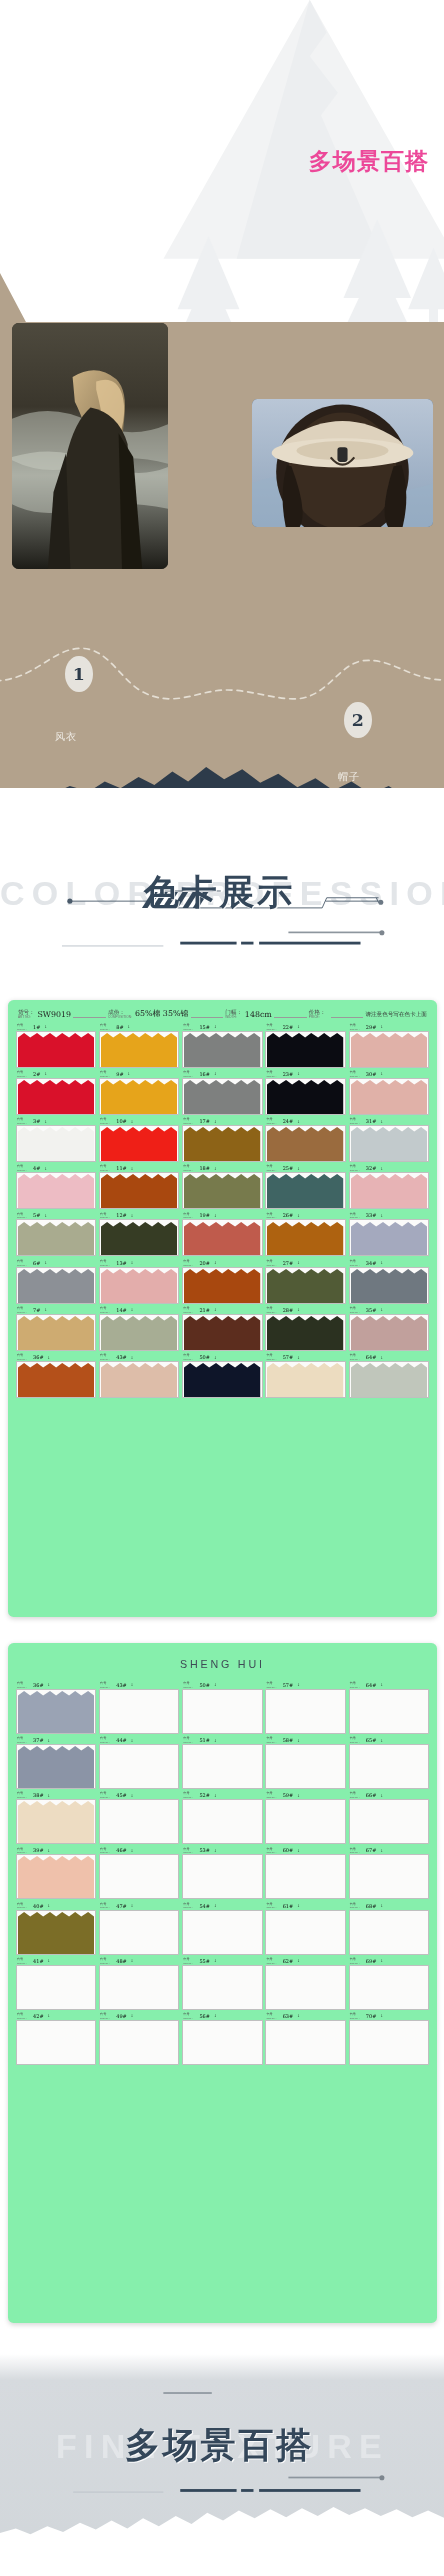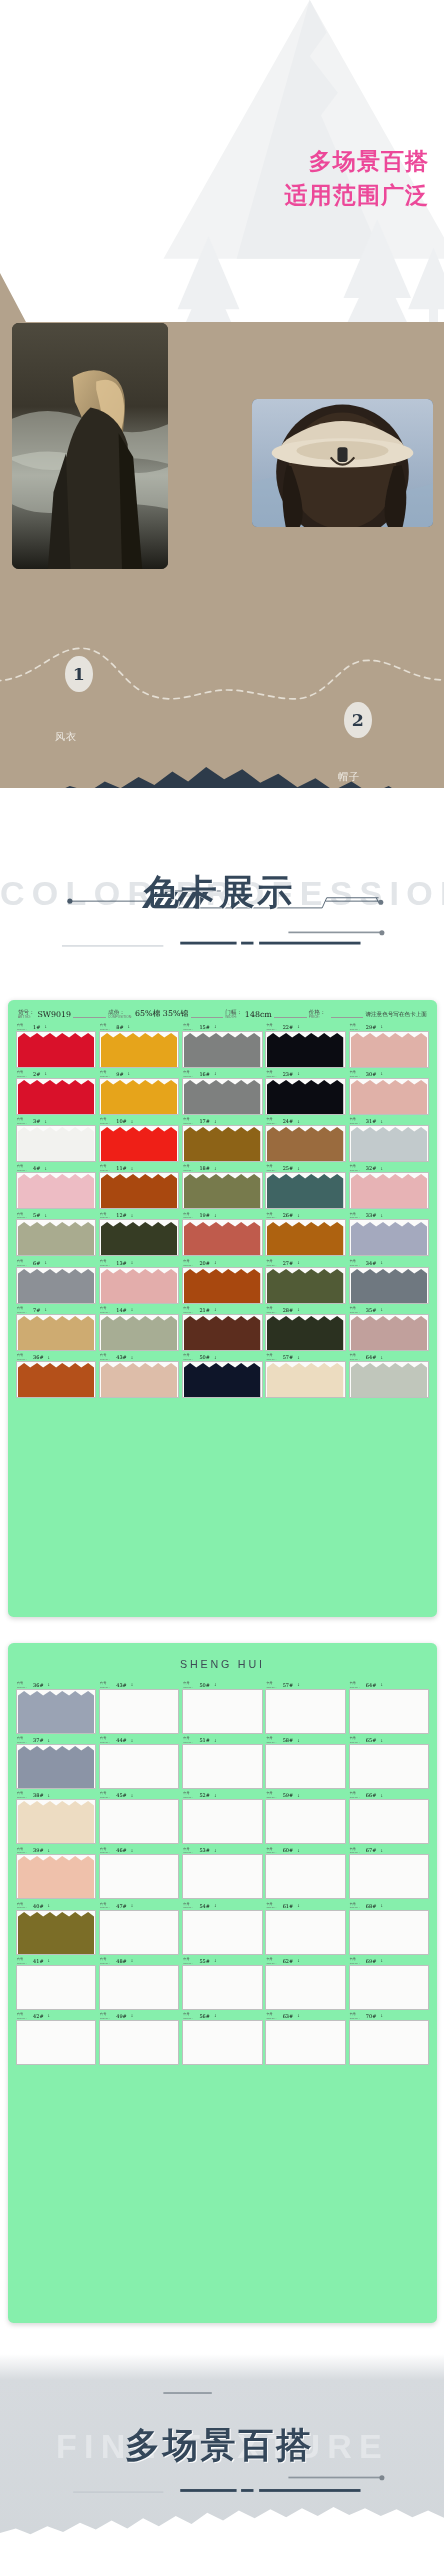--- a/index.html
+++ b/index.html
@@ -119,21 +119,20 @@
       <polygon points="420,470 495,630 345,630"></polygon>
       <rect x="411" y="620" width="18" height="45"></rect>
       <polygon points="520,450 565,560 475,560"></polygon>
       <rect x="512" y="550" width="16" height="35"></rect>
     </g>
     <path d="M0,690 L560,690 L560,760 L0,760 Z" fill="#f3f4f5"></path>
   </svg>
 
   <div class="hero-title">
     <div class="l">多场景百搭</div>
-    <div class="l">适用范围广泛</div>
   </div>
 
 
   <div class="tan-wedge"></div>
   <div class="tan-block"></div>
 
   <div class="photo1">
     <svg viewBox="0 0 278 437" preserveAspectRatio="none" width="156" height="246">
       <defs>
         <linearGradient id="pg1" x1="0" y1="0" x2="0" y2="1">

